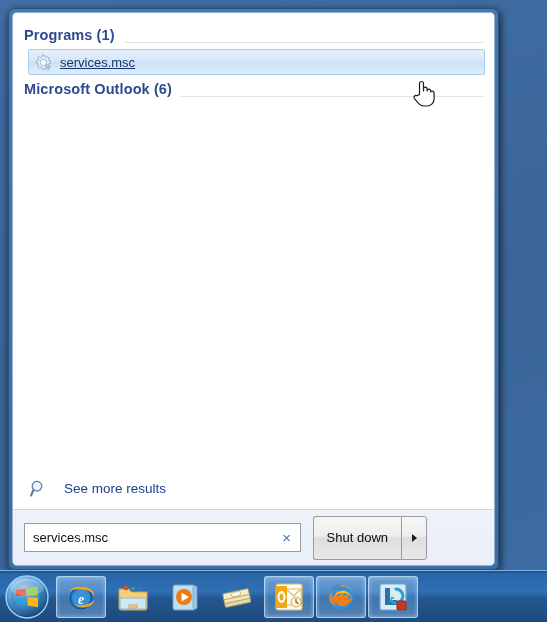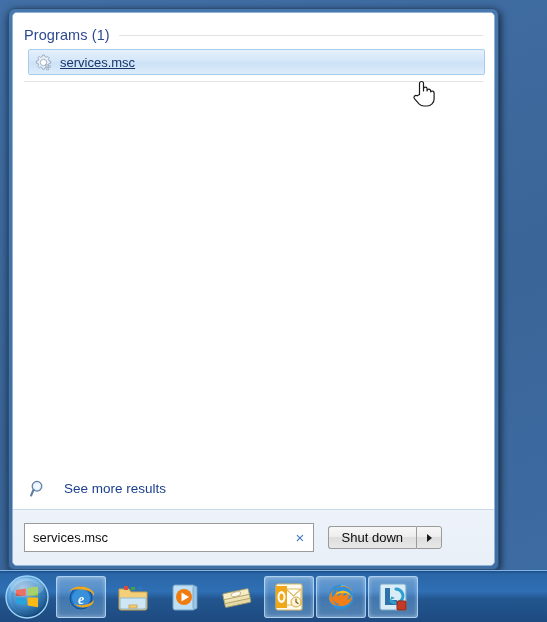--- a/index.html
+++ b/index.html
@@ -50,23 +50,24 @@
   #results-pane {
     flex: 1;
     background: #ffffff;
     padding: 10px 9px 0 9px;
     position: relative;
     overflow: hidden;
   }
 
   .group-header {
     display: flex;
-    align-items: center;
+    align-items: flex-end;
     gap: 9px;
     padding: 4px 2px 5px 2px;
+    font-weight: bold;
   }
   .group-header-label {
     color: #2f4a8f;
     font-size: 14.5px;
     white-space: nowrap;
     letter-spacing: 0.1px;
   }
   .group-header-rule {
     flex: 1;
     height: 1px;
@@ -145,23 +146,23 @@
     display: flex;
     align-items: center;
     justify-content: center;
     color: #3f79c0;
     font-size: 15px;
     font-family: "Liberation Sans", sans-serif;
   }
 
   #shutdown-group {
     display: flex;
-    height: 23px;
+    height: 44px;
     margin-left: auto;
-    margin-right: 40px;
+    margin-right: 55px;
     border-radius: 10px;
   }
   #shutdown-button {
     display: flex;
     align-items: center;
     justify-content: center;
     padding: 0 13px;
     font-size: 13px;
     color: #0b0b0b;
     background: linear-gradient(to bottom, #f7f7f7 0%, #eeeeee 45%, #dedede 50%, #e8e8e8 100%);
@@ -263,20 +264,21 @@
               </g>
               <rect x="20" y="20" width="4" height="4" fill="#cfd9e4" stroke="#8aa0b8" stroke-width="0.8"></rect>
               <rect x="25" y="22" width="4" height="4" fill="#cfd9e4" stroke="#8aa0b8" stroke-width="0.8"></rect>
               <rect x="22" y="26" width="4" height="4" fill="#cfd9e4" stroke="#8aa0b8" stroke-width="0.8"></rect>
             </svg>
           </span>
           <span class="result-label">services.msc</span>
         </div>
 
         <div class="group-header">
+          <span class="group-header-label">Microsoft Outlook (6)</span>
           <span class="group-header-rule"></span>
         </div>
 
         <div id="see-more-row" style="position:absolute; left:9px; right:9px; bottom:4px;">
           <span>
             <svg class="magnifier-icon" viewBox="0 0 18 18" aria-hidden="true">
               <circle cx="7.4" cy="6.6" r="5.1" fill="#dce9f7" stroke="#5f7da0" stroke-width="1.3"></circle>
               <circle cx="7.4" cy="6.6" r="3.4" fill="#f2f8ff" stroke="none"></circle>
               <line x1="3.6" y1="10.6" x2="1.2" y2="16.4" stroke="#5f7da0" stroke-width="2.2" stroke-linecap="round"></line>
             </svg>

